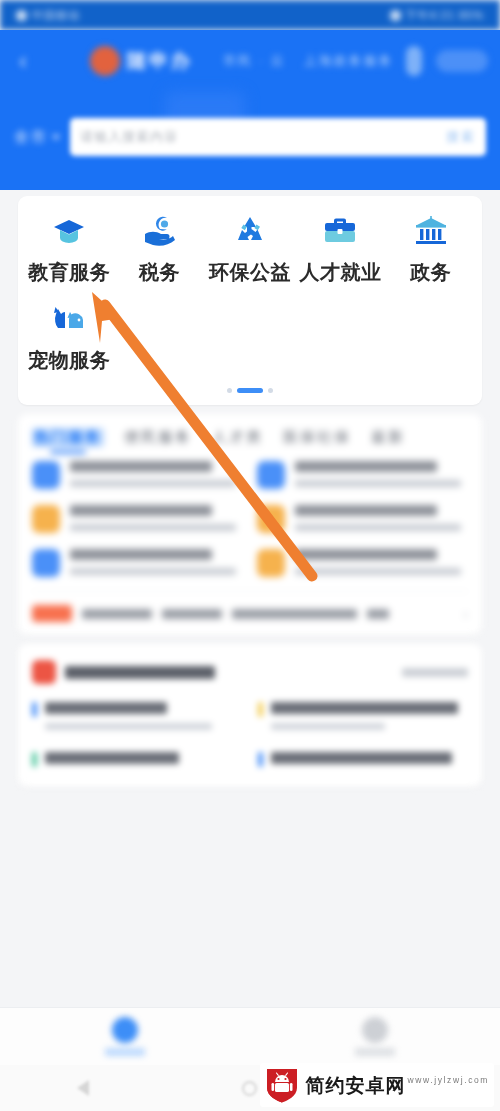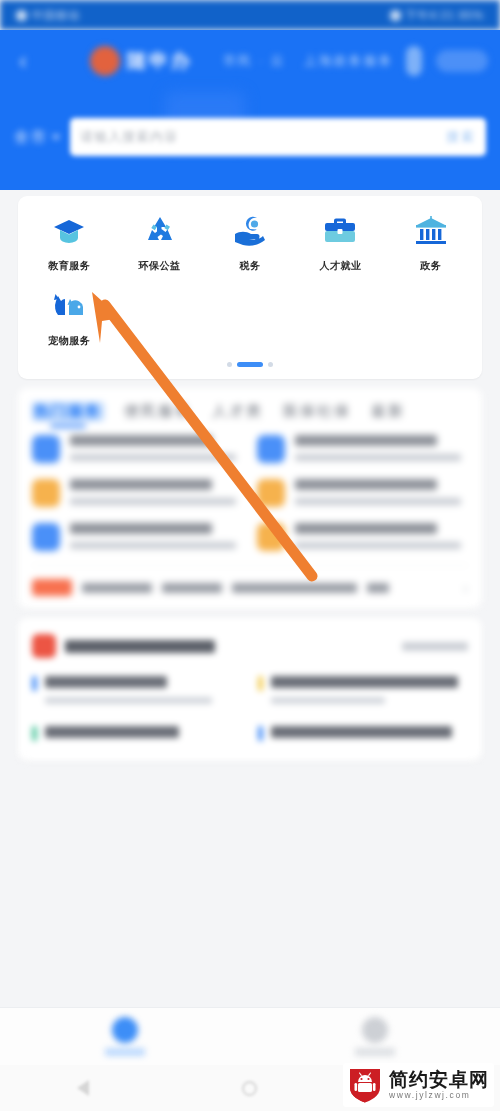--- a/index.html
+++ b/index.html
@@ -74,21 +74,21 @@
   .card{
     background:#fff; border-radius:9px; margin:0 18px 9px 18px;
     box-shadow:0 1px 2px rgba(0,0,0,.05);
   }
 
   
   .grid-card{ padding:16px 6px 8px 6px; margin-top:6px;}
   .grid{ display:grid; grid-template-columns:repeat(5,1fr); row-gap:14px;}
   .gitem{ display:flex;flex-direction:column;align-items:center;gap:9px;cursor:pointer;}
   .gicon{ width:38px;height:38px;display:flex;align-items:center;justify-content:center;}
-  .glabel{ font-size:10px;color:#2b2b2b;letter-spacing:.5px;
+  .glabel{ font-size:20px;color:#2b2b2b;letter-spacing:.5px;
            font-family:"DejaVu Serif","Liberation Serif",serif; font-weight:600;}
   .dots{ display:flex;justify-content:center;align-items:center;gap:5px;margin-top:14px;margin-bottom:4px;}
   .dot{ width:5px;height:5px;border-radius:3px;background:#d3dbe6;}
   .dot.active{ width:26px;background:#3d8ef7;}
 
   
   .blur-card{ padding:14px 14px 10px 14px; filter:blur(3.6px);}
   .tabs{ display:flex; align-items:flex-end; gap:20px; margin-bottom:14px;}
   .tab{ font-size:15px;color:#5f6570;letter-spacing:2px;position:relative;}
   .tab.active{ color:#2a7df5;font-weight:700;background:#bcd8fd;border-radius:3px;padding:0 2px;}
@@ -146,21 +146,21 @@
   .and-home{ width:15px;height:15px;border:2.5px solid #555;border-radius:50%;}
   .and-rec{ width:14px;height:14px;border:2.5px solid #555;border-radius:2px;}
 
   
   .watermark{
     position:absolute; right:6px; bottom:4px;
     display:flex; align-items:center; gap:7px;
     background:#fff; padding:3px 5px; border-radius:3px;
   }
   .wm-shield{ width:34px;height:38px;}
-  .wm-text{ display:flex;flex-direction:column;gap:2px;}
+  .wm-text{ display:flex;flex-direction:row;gap:2px;}
   .wm-cn{ font-size:19px;font-weight:800;color:#1a1a1a;letter-spacing:1px;line-height:1;}
   .wm-url{ font-size:8.5px;color:#7a7a7a;letter-spacing:1.6px;line-height:1;}
 
   
   .arrow-svg{ position:absolute; left:0; top:0; width:500px;height:1111px;
               pointer-events:none; z-index:40;}
 </style>
 </head>
 <body>
 
@@ -212,43 +212,43 @@
             <path d="M19 8 L34 15 L19 22 L4 15 Z" fill="#1667d8"></path>
             <path d="M10 18 L10 26 a9 5 0 0 0 18 0 L28 18 L19 22.5 Z" fill="#57c4e0"></path>
           </svg>
         </span>
         <span class="glabel">教育服务</span>
       </div>
 
       <div class="gitem">
         <span class="gicon">
           <svg width="38" height="38" viewBox="0 0 38 38">
+            <path d="M26 6 a7 7 0 1 0 -0.2 11.6 L19 17 a7 7 0 0 1 7-11Z" fill="#2f86e8"></path>
+            <circle cx="23.5" cy="12" r="3.6" fill="#4fa9e8"></circle>
+            <path d="M4 22 c5-3 11-3 16 0 l6 0 a2.5 2.5 0 0 1 0 5 l-8 0 c6 1 11 0 14-3 l2 4 c-6 5-14 7-22 5 l-8-3 Z" fill="#1a6fd8"></path>
+          </svg>
+        </span>
+        <span class="glabel">税务</span>
+      </div>
+
+      <div class="gitem">
+        <span class="gicon">
+          <svg width="38" height="38" viewBox="0 0 38 38">
             <g fill="#1f7ae0">
               <path d="M19 5 l6 10 -4.5 0 0 5 -4.5 0 0-5 -3 0 Z"></path>
               <path d="M7 28 l4-10 3 3 4-3 2.5 4 -4 3 1.5 3 Z"></path>
               <path d="M31 28 l-11 0 2-4 -4-3 2.5-4 4 3 2-2.5 Z"></path>
             </g>
             <g fill="#5ac0e6">
               <path d="M12.5 12.5 l3.5 2.2 -2.2 3.5 -3.5-2.2 Z"></path>
               <path d="M25.5 12.5 l3.5 2.2 -2.2 3.5 -3.5-2.2 Z"></path>
             </g>
           </svg>
         </span>
         <span class="glabel">环保公益</span>
-      </div>
-
-      <div class="gitem">
-        <span class="gicon">
-          <svg width="38" height="38" viewBox="0 0 38 38">
-            <path d="M26 6 a7 7 0 1 0 -0.2 11.6 L19 17 a7 7 0 0 1 7-11Z" fill="#2f86e8"></path>
-            <circle cx="23.5" cy="12" r="3.6" fill="#4fa9e8"></circle>
-            <path d="M4 22 c5-3 11-3 16 0 l6 0 a2.5 2.5 0 0 1 0 5 l-8 0 c6 1 11 0 14-3 l2 4 c-6 5-14 7-22 5 l-8-3 Z" fill="#1a6fd8"></path>
-          </svg>
-        </span>
-        <span class="glabel">税务</span>
       </div>
 
 
       <div class="gitem">
         <span class="gicon">
           <svg width="38" height="38" viewBox="0 0 38 38">
             <path d="M13 11 l0-2.5 a2 2 0 0 1 2-2 l8 0 a2 2 0 0 1 2 2 l0 2.5 -3 0 0-1.5 -6 0 0 1.5 Z" fill="#1667d8"></path>
             <rect x="4" y="11" width="30" height="8" rx="2" fill="#1667d8"></rect>
             <rect x="4" y="19" width="30" height="11" rx="2" fill="#6ecbe0"></rect>
             <rect x="16.5" y="17" width="5" height="5" rx="1" fill="#fff"></rect>

